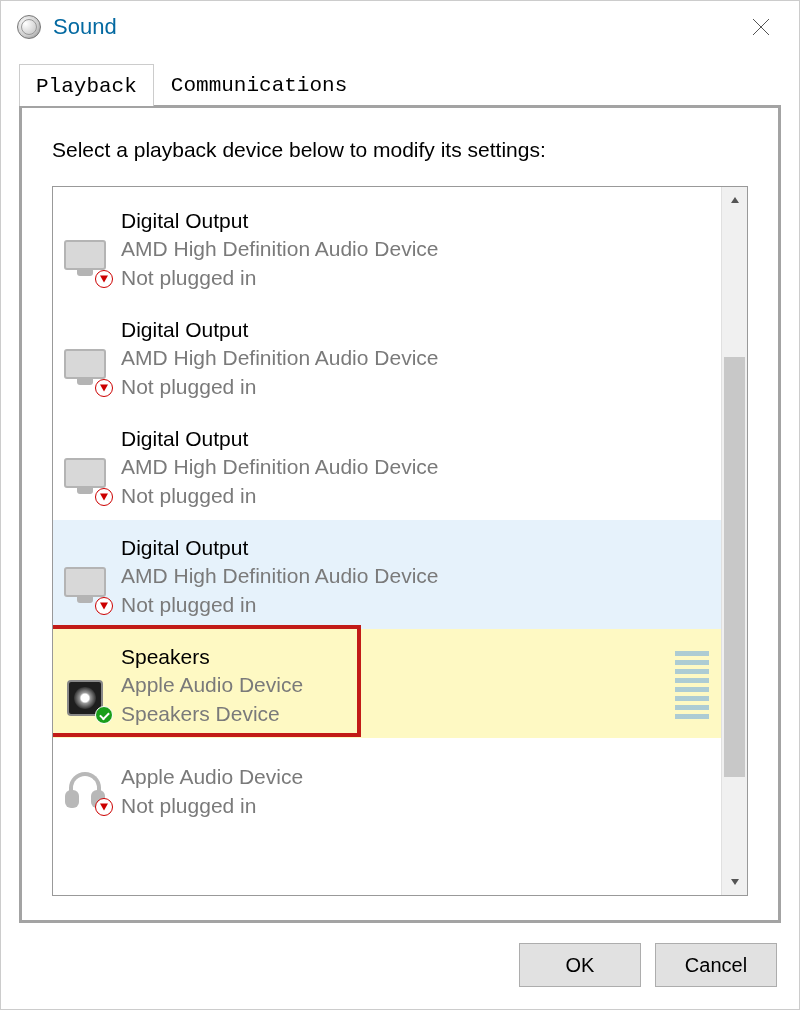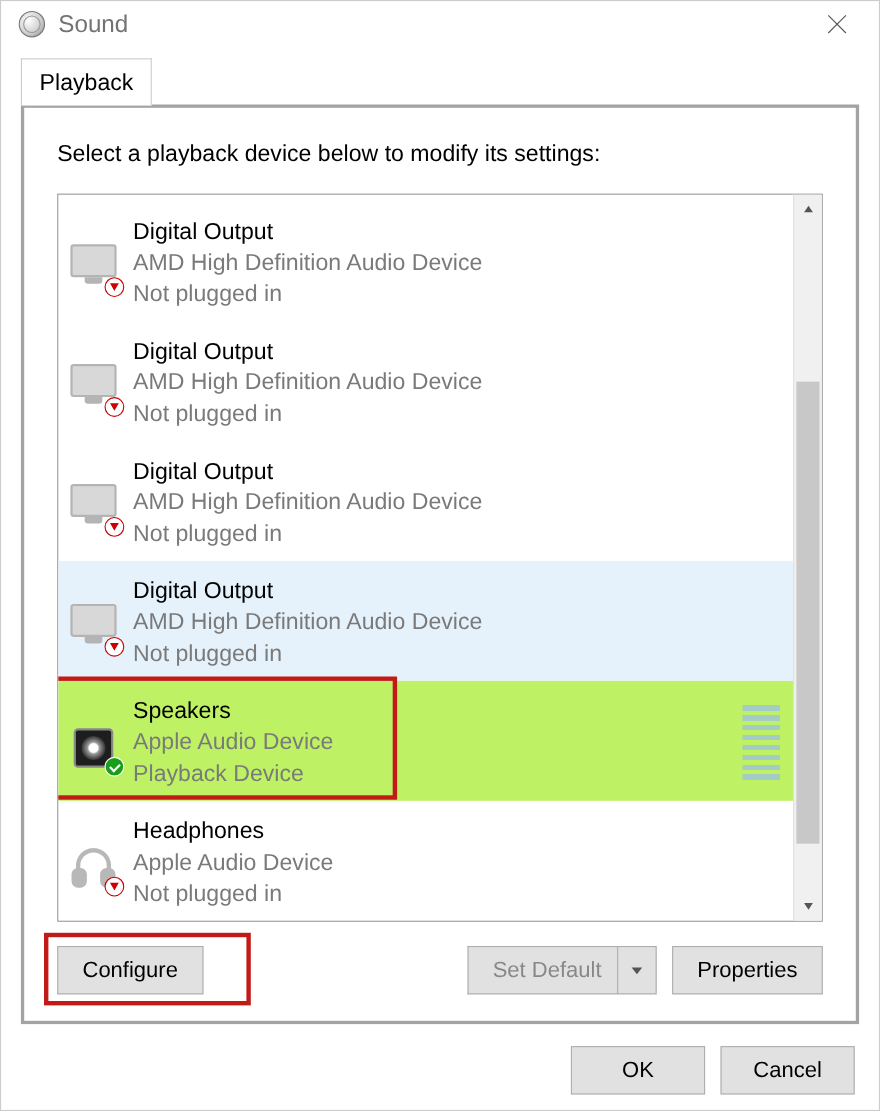--- a/index.html
+++ b/index.html
@@ -32,40 +32,41 @@
     background: radial-gradient(circle at 35% 35%, #fff, #ccc 60%, #777);
     border: 1px solid #777;
     margin-right: 12px;
     position: relative;
   }
   .title-icon:after {
     content:""; position:absolute; inset:3px; border:1px solid #999; border-radius:50%;
   }
   .title-text {
     font-size: 22px;
-    color: #737373;
+    color: #0369a1;
   }
   .close {
     margin-left: auto;
     width: 56px; height: 42px;
     display:flex; align-items:center; justify-content:center;
     color:#555;
   }
   .close svg { width:18px; height:18px; stroke:#555; stroke-width:1; }
 
   .clientarea {
     padding: 10px 18px 0 18px;
     flex:1;
     display:flex; flex-direction:column;
   }
   .tabs {
     display:flex;
     align-items:center;
     position: relative;
     z-index: 2;
+    font-family: Liberation Mono, monospace;
   }
   .tab {
     font-size: 21px;
     padding: 10px 16px 8px 16px;
     border: 1px solid transparent;
     border-bottom: none;
     cursor:pointer;
     color:#000;
   }
   .tab.active {
@@ -111,27 +112,27 @@
   .scroll-up { top:0; }
   .scroll-down { bottom:0; }
   .scroll-up svg, .scroll-down svg { width:10px;height:10px; fill:#555; }
   .scroll-thumb {
     position:absolute; left:2px; right:2px; top:170px; height:420px;
     background:#c8c8c8;
   }
 
   .device {
     display:flex;
-    align-items:center;
+    align-items:flex-end;
     padding: 10px 10px 10px 8px;
     position:relative;
     cursor:pointer;
   }
   .device.highlight { background:#e6f2fb; }
-  .device.selected { background:#bef264; }
+  .device.selected { background:#fef9c3; }
   .dev-icon {
     width: 48px; flex:0 0 48px; height:60px;
     margin: 12px 12px 0 0px;
     position:relative;
   }
   .monitor {
     width:42px;height:30px;background:#d8d8d8;border:2px solid #b4b4b4;border-radius:3px;margin:8px auto 0 auto;position:relative;
   }
   .monitor:after{content:"";position:absolute;left:50%;bottom:-8px;transform:translateX(-50%);width:16px;height:6px;background:#b4b4b4;border-radius:0 0 3px 3px;}
   .speaker-box {
@@ -208,20 +209,21 @@
       <svg viewBox="0 0 18 18">
           <line x1="1" y1="1" x2="17" y2="17"></line>
           <line x1="17" y1="1" x2="1" y2="17"></line>
         </svg>
     </div>
   </div>
 
   <div class="clientarea">
     <div class="tabs">
       <div class="tab active">Playback</div>
+      <div class="tab">Communications</div>
     </div>
 
     <div class="tabpanel">
       <div class="instruction">Select a playback device below to modify its settings:</div>
 
       <div class="device-box">
         <div class="device-list" id="device-list">
             <div class="device">
               <div class="dev-icon">
                 <div class="monitor"></div>
@@ -267,67 +269,51 @@
               </div>
             </div>
             <div class="device selected">
               <div class="dev-icon">
                 <div class="speaker-box"></div>
                 <div class="badge default"></div>
               </div>
               <div class="dev-text">
                 <div class="dev-name">Speakers</div>
                 <div class="dev-desc">Apple Audio Device</div>
-                <div class="dev-status">Playback Device</div>
+                <div class="dev-status">Speakers Device</div>
               </div>
               <div class="level-meter"></div>
               <div class="red-box device-highlight"></div>
             </div>
             <div class="device">
               <div class="dev-icon">
                 <div class="headphones"></div>
                 <div class="badge unplugged"></div>
               </div>
               <div class="dev-text">
-                <div class="dev-name">Headphones</div>
                 <div class="dev-desc">Apple Audio Device</div>
                 <div class="dev-status">Not plugged in</div>
               </div>
             </div>
           </div>
         <div class="scrollbar">
           <div class="scroll-up">
               <svg viewBox="0 0 10 10">
                 <polygon points="5,2 9,8 1,8"></polygon>
               </svg>
             </div>
           <div class="scroll-thumb"></div>
           <div class="scroll-down">
               <svg viewBox="0 0 10 10">
                 <polygon points="1,2 9,2 5,8"></polygon>
               </svg>
             </div>
         </div>
       </div>
 
-      <div class="btnrow">
-        <div class="red-box" style="left:-12px;top:-12px;width:188px;height:66px;"></div>
-        <div class="btn">Configure</div>
-        <div class="spacer"></div>
-        <div class="split">
-          <div class="btn main disabled">Set Default</div>
-          <div class="btn drop disabled">
-              <svg viewBox="0 0 10 10">
-                <polygon points="1,3 9,3 5,8"></polygon>
-              </svg>
-            </div>
-        </div>
-        <div style="width:14px"></div>
-        <div class="btn">Properties</div>
-      </div>
     </div>
   </div>
 
   <div class="dlg-btns">
     <div class="btn">OK</div>
     <div class="btn">Cancel</div>
   </div>
 </div>
 
 </body></html>

